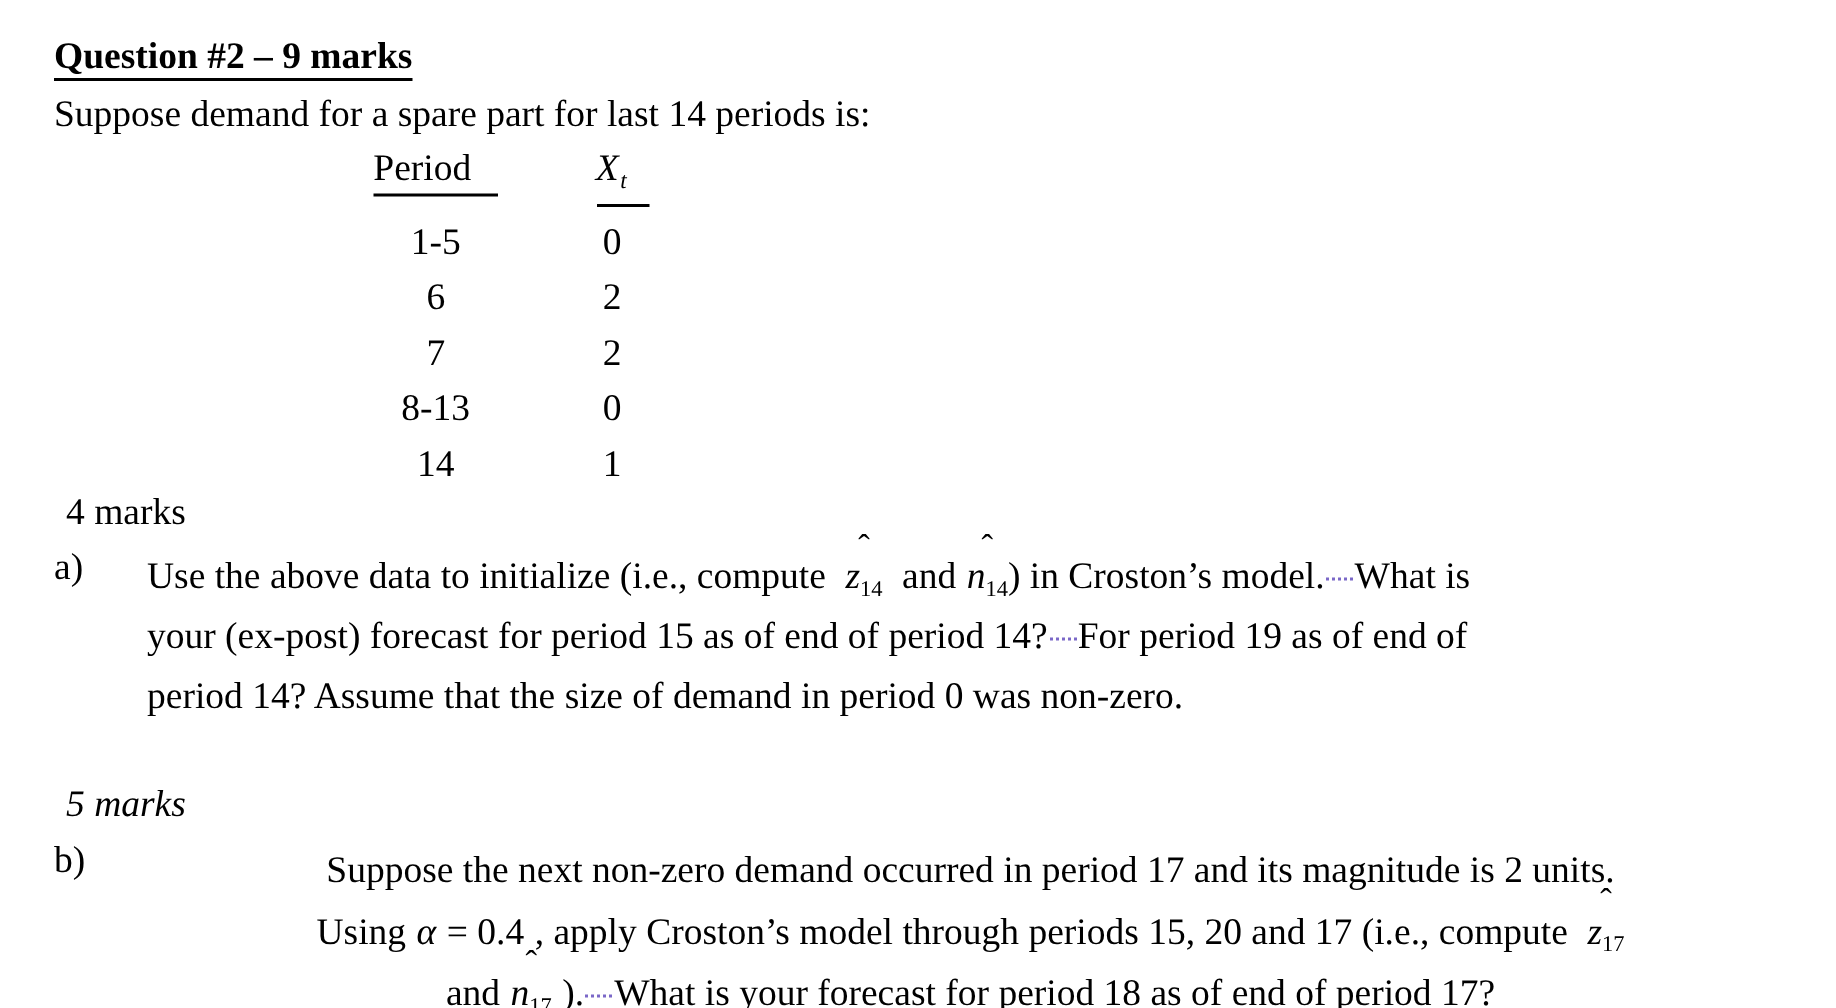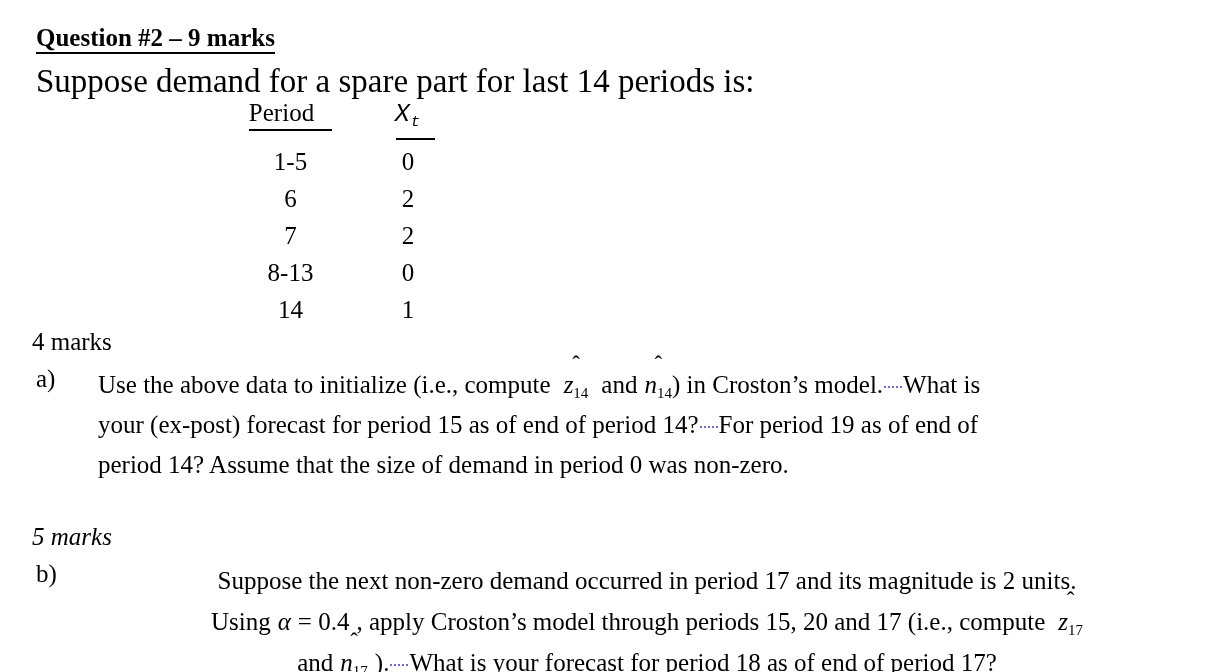--- a/index.html
+++ b/index.html
@@ -37,42 +37,42 @@
   .q-title .ul {
     border-bottom: 2.5px solid #000;
     padding-bottom: 1px;
   }
 
   
   .intro {
     position: absolute;
     left: 36px;
     top: 43px;
-    font-size: 33px;
+    font-size: 25px;
     white-space: nowrap;
   }
 
   
   .tbl {
     position: absolute;
     left: 203px;
     top: 78px;
     font-size: 25px;
   }
   .tbl table {
     border-collapse: collapse;
   }
   .tbl td, .tbl th {
     padding: 0;
     font-weight: normal;
     text-align: center;
     vertical-align: baseline;
   }
   .col-period { width: 175px; }
-  .col-x      { width: 60px; font-family: Liberation Mono, monospace; }
+  .col-x      { width: 60px; }
 
   .hdr-period {
     display: inline-block;
     border-bottom: 2px solid #000;
     padding-right: 18px;
     padding-bottom: 1px;
     line-height: 1.18;
   }
   .hdr-x {
     display: inline-block;
@@ -95,21 +95,21 @@
     position: relative;
     top: 5px;
     left: 1px;
   }
   .tbl tr.hdr-row td { height: 50px; }
   .tbl tr.data-row td { height: 37px; }
 
   
   .marks {
     position: absolute;
-    left: 32px;
+    left: 44px;
     font-size: 25px;
     white-space: nowrap;
   }
   .marks-a { top: 308px; }
   .marks-b { top: 503px; font-style: italic; }
 
   
   .part {
     position: absolute;
     left: 36px;

